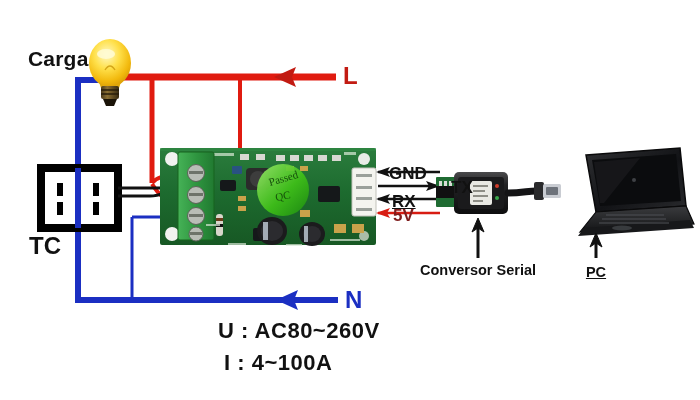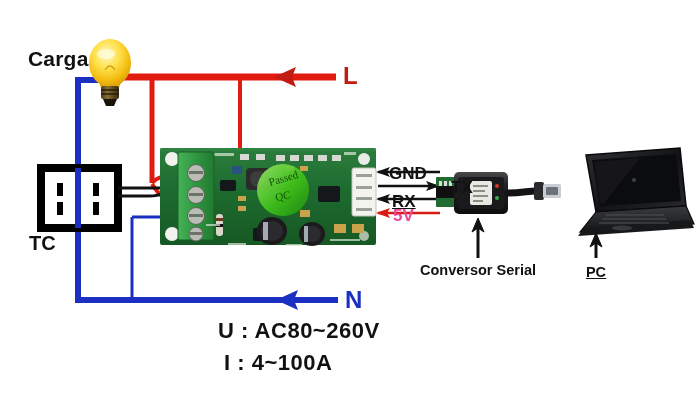--- a/index.html
+++ b/index.html
@@ -6,29 +6,29 @@
   body{
     width:700px;height:400px;position:relative;overflow:hidden;
     background:#ffffff;
     font-family:"Liberation Sans", sans-serif;
   }
   #stage{position:absolute;left:0;top:0;width:700px;height:400px;}
   svg.layer{position:absolute;left:0;top:0;width:700px;height:400px;}
 
   .txt{position:absolute;white-space:pre;font-weight:bold;color:#111;}
   .lbl-carga{left:28px;top:47px;font-size:21px;letter-spacing:.2px;}
-  .lbl-tc{left:29px;top:232px;font-size:20px;}
+  .lbl-tc{left:29px;top:232px;font-size:24px;}
   .lbl-L{left:343px;top:62px;font-size:24px;color:#c21b12;}
   .lbl-N{left:345px;top:286px;font-size:24px;color:#1b2fc2;}
 
   .pin{position:absolute;font-size:17px;font-weight:bold;color:#111;}
   .pin-gnd{left:389px;top:164px;}
   .pin-tx{left:413px;top:178px;margin-left:38px;}
   .pin-rx{left:392px;top:192px;text-decoration:underline;}
-  .pin-5v{left:393px;top:206px;color:#ec4899;}
+  .pin-5v{left:393px;top:206px;color:#7f1d1d;}
 
   .cap{position:absolute;text-align:center;font-size:14.5px;font-weight:bold;color:#111;line-height:1.22;}
   .cap-conv{left:406px;top:262px;width:144px;}
   .cap-pc{left:566px;top:264px;width:60px;text-decoration:underline;}
 
   .spec{position:absolute;font-size:22px;font-weight:bold;color:#111;letter-spacing:.5px;}
   .spec1{left:218px;top:318px;}
   .spec2{left:224px;top:350px;}
 </style>
 </head>

